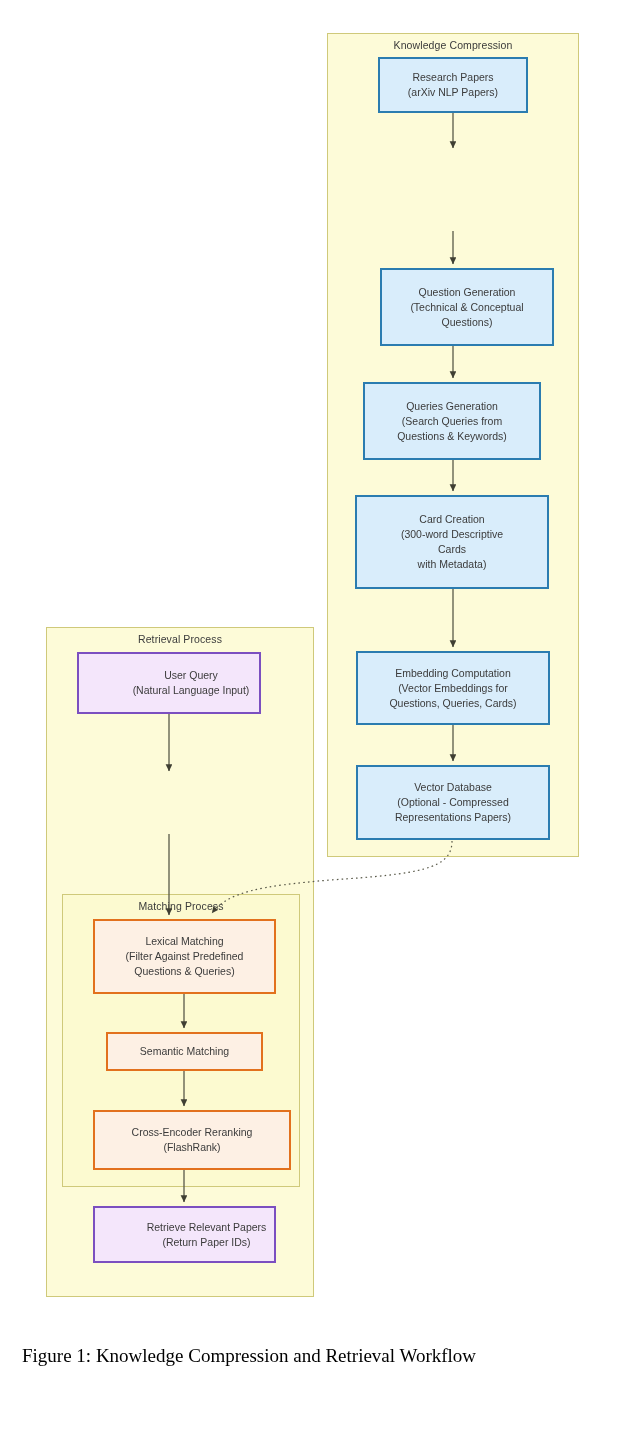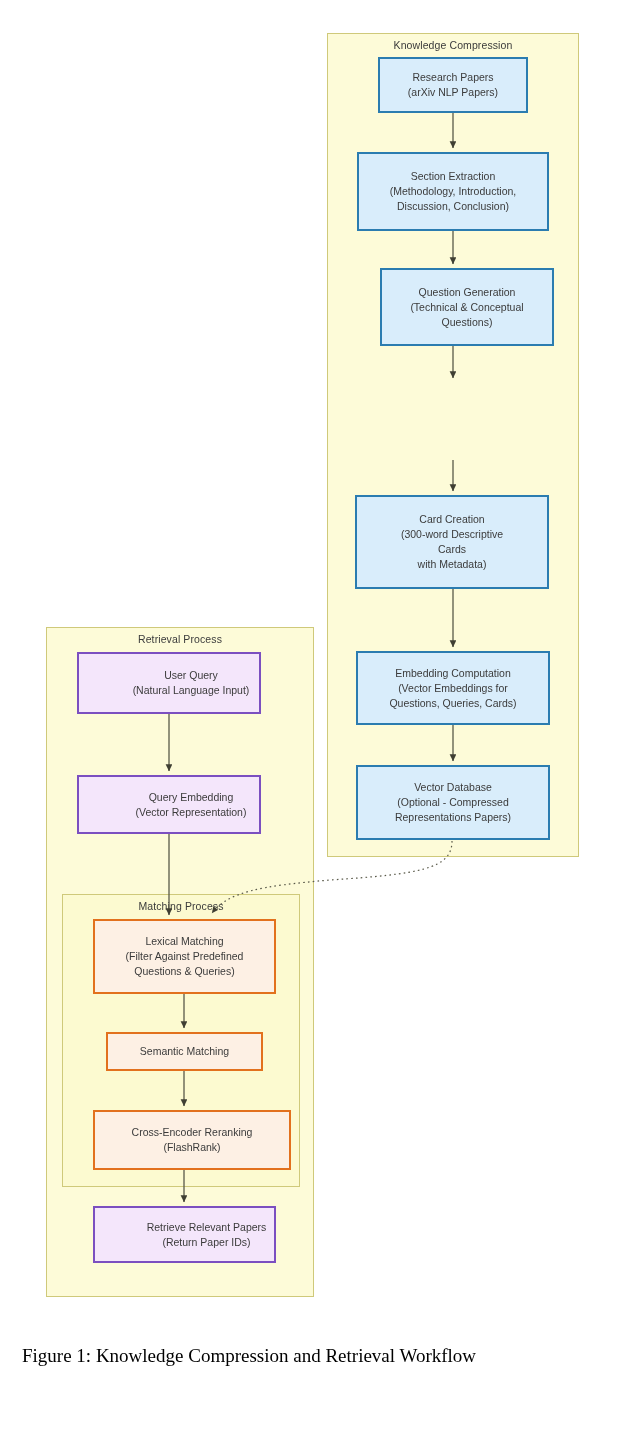--- a/index.html
+++ b/index.html
@@ -149,32 +149,32 @@
     </g>
 
     <path d="M 452 841 C 452 869, 420 874, 330 880 C 260 886, 228 892, 212 913" stroke="#595949" stroke-width="1.2" fill="none" stroke-dasharray="1.6 3.2" marker-end="url(#arrowhead-dotted)"></path>
   </svg>
 
   <div class="node blue" id="node-research-papers">
     <span class="line">Research Papers</span>
     <span class="line">(arXiv NLP Papers)</span>
   </div>
 
-  <div class="node blue" id="node-section-extraction">
-    <span class="line">Section Extraction</span>
-    <span class="line">(Methodology, Introduction,</span>
-    <span class="line">Discussion, Conclusion)</span>
-  </div>
 
   <div class="node blue" id="node-question-generation">
     <span class="line">Question Generation</span>
     <span class="line">(Technical &amp; Conceptual</span>
     <span class="line">Questions)</span>
   </div>
 
+  <div class="node blue" id="node-queries-generation">
+    <span class="line">Queries Generation</span>
+    <span class="line">(Search Queries from</span>
+    <span class="line">Questions &amp; Keywords)</span>
+  </div>
 
   <div class="node blue" id="node-card-creation">
     <span class="line">Card Creation</span>
     <span class="line">(300-word Descriptive</span>
     <span class="line">Cards</span>
     <span class="line">with Metadata)</span>
   </div>
 
   <div class="node blue" id="node-embedding-computation">
     <span class="line">Embedding Computation</span>
@@ -186,24 +186,20 @@
     <span class="line">Vector Database</span>
     <span class="line">(Optional - Compressed</span>
     <span class="line">Representations Papers)</span>
   </div>
 
   <div class="node purple" id="node-user-query">
     <span class="line">User Query</span>
     <span class="line">(Natural Language Input)</span>
   </div>
 
-  <div class="node purple" id="node-query-embedding">
-    <span class="line">Query Embedding</span>
-    <span class="line">(Vector Representation)</span>
-  </div>
 
   <div class="node orange" id="node-lexical-matching">
     <span class="line">Lexical Matching</span>
     <span class="line">(Filter Against Predefined</span>
     <span class="line">Questions &amp; Queries)</span>
   </div>
 
   <div class="node orange" id="node-semantic-matching">
     <span class="line">Semantic Matching</span>
   </div>

